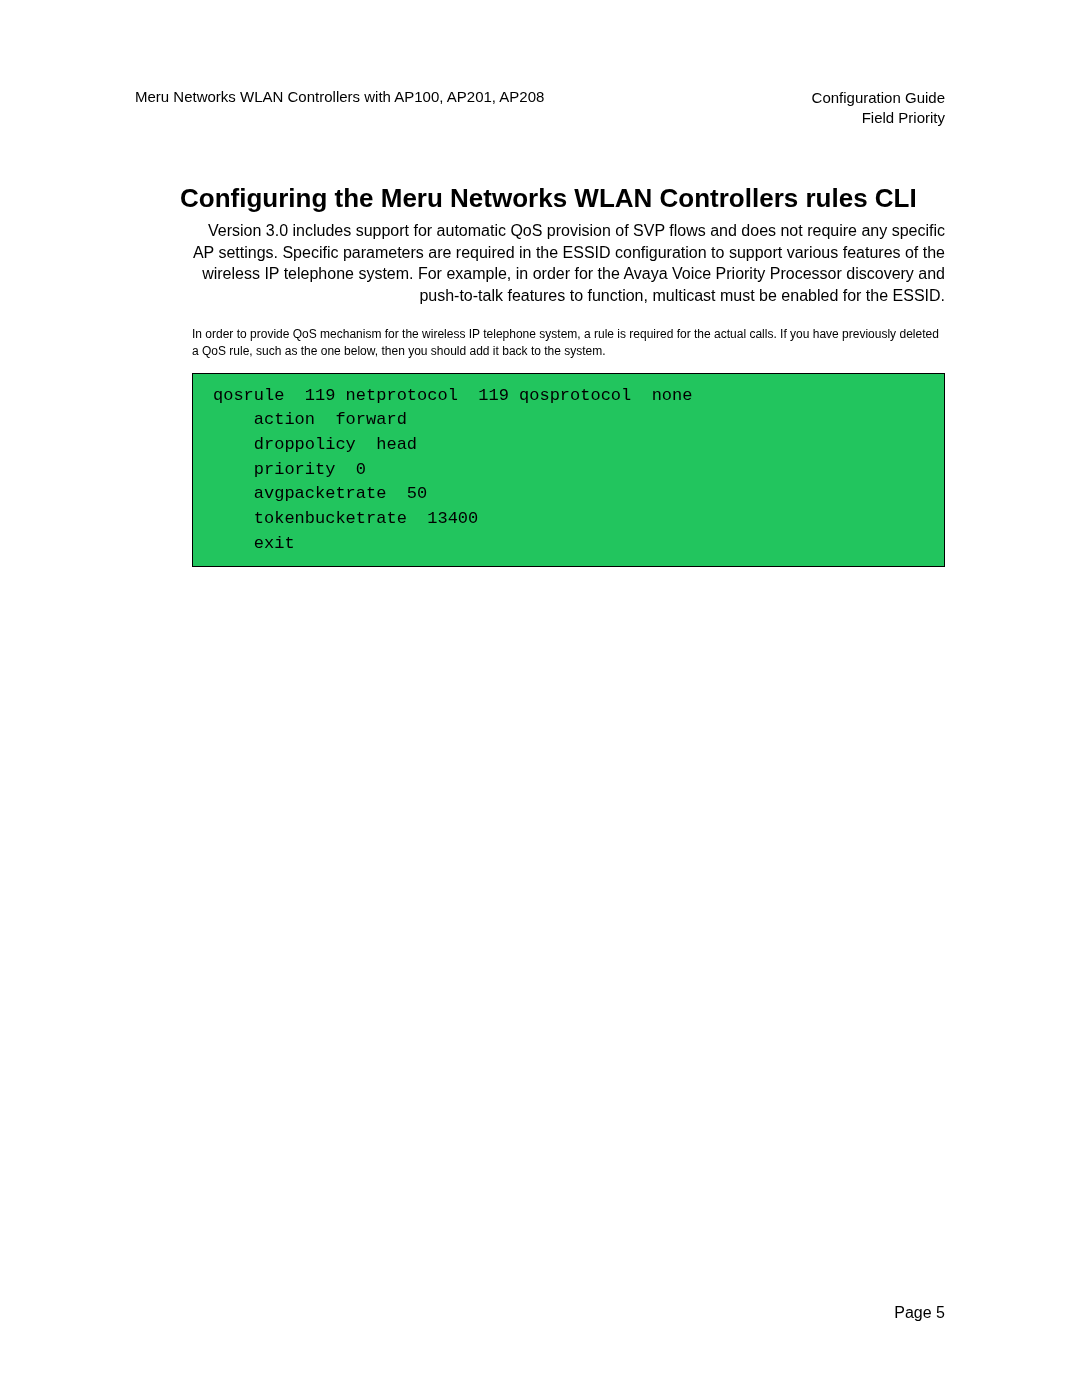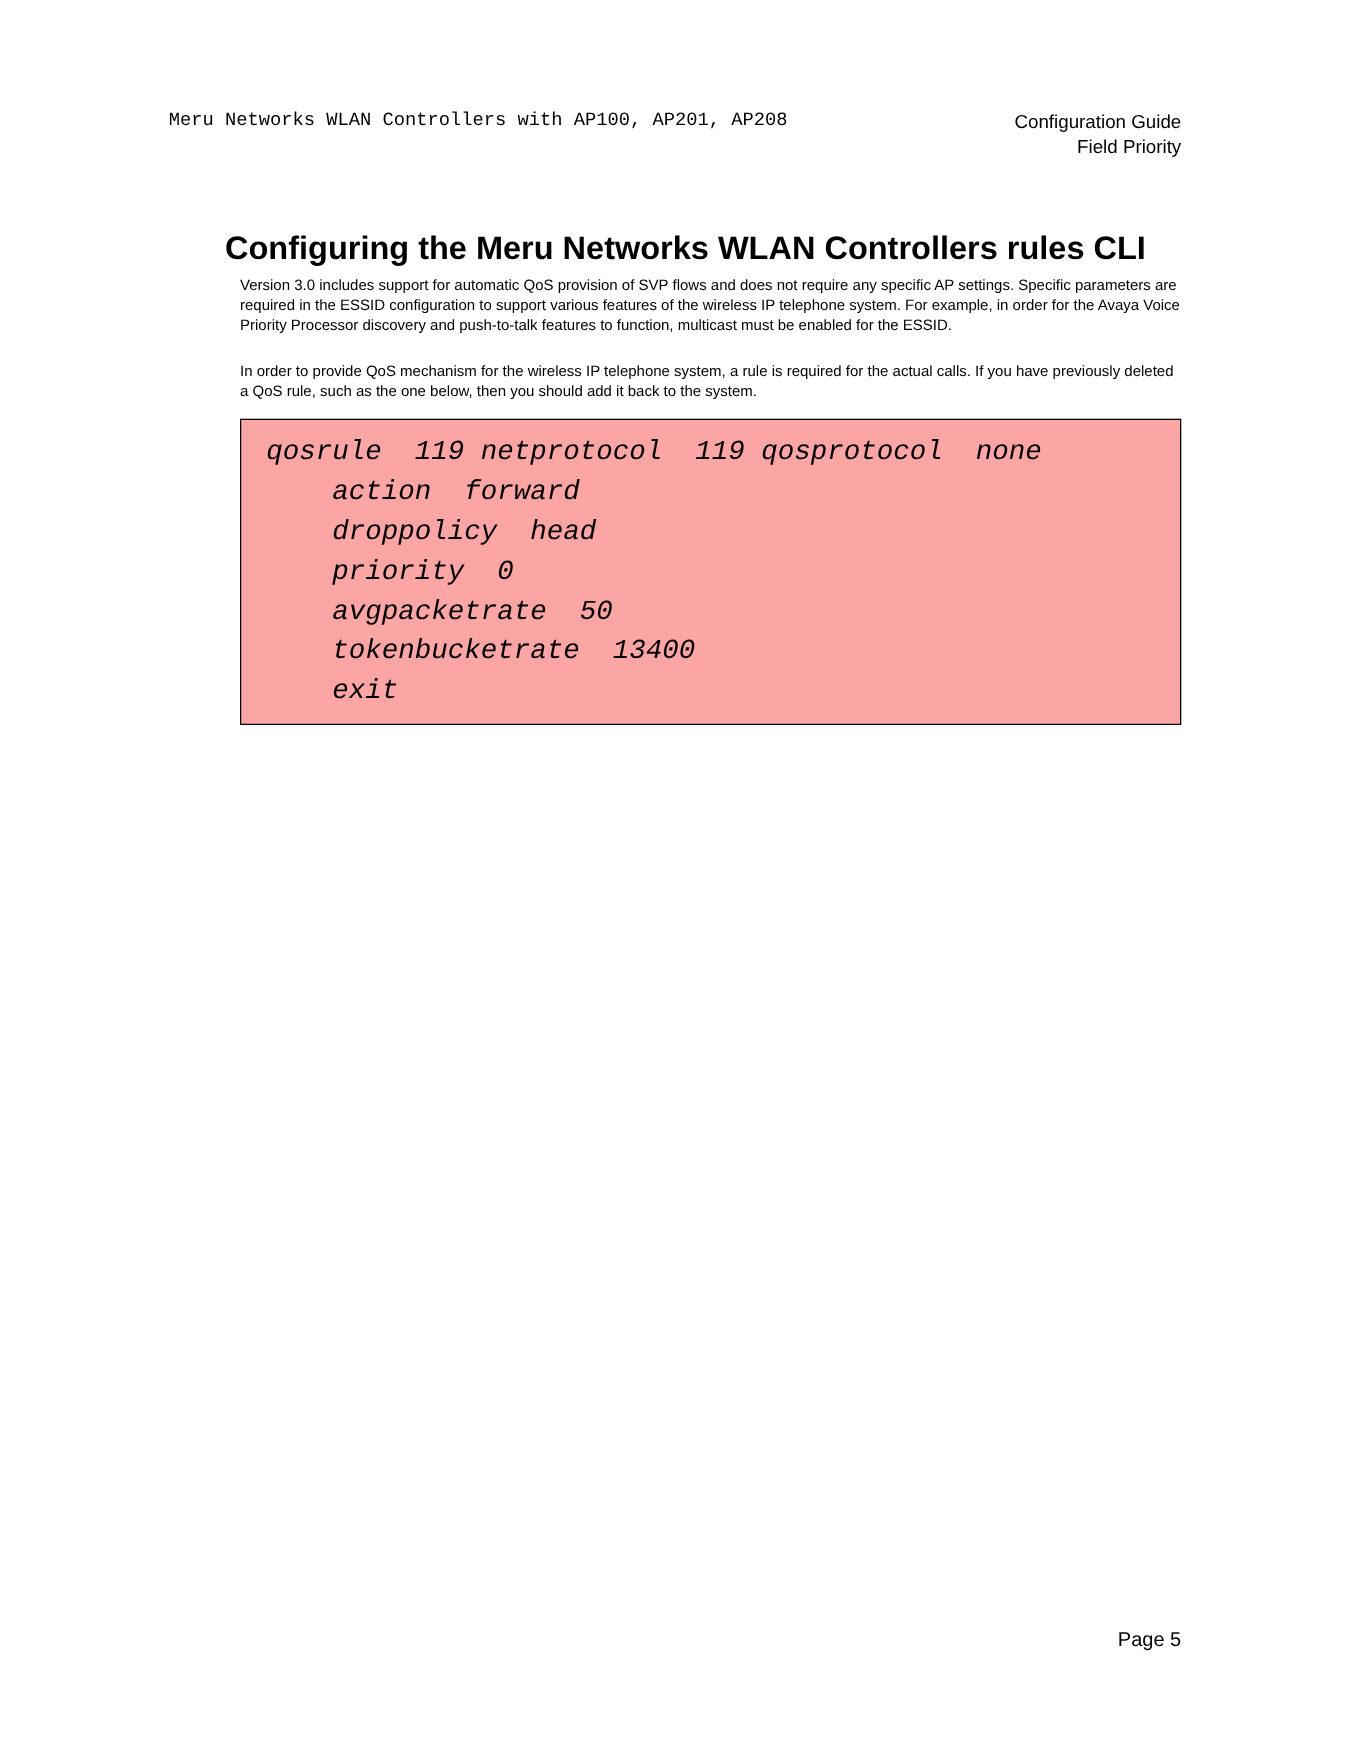--- a/index.html
+++ b/index.html
@@ -19,66 +19,65 @@
       padding: 88px 135px 0 135px;
     }
     .header {
       display: flex;
       justify-content: space-between;
       font-size: 15px;
       margin-bottom: 56px;
     }
     .header-left {
       text-align: left;
-      font-family: Liberation Mono, monospace;
     }
     .header-right {
       text-align: right;
     }
     .header-right div {
       line-height: 1.3;
     }
     .main-content {
       padding-left: 45px;
     }
     .main-heading {
       font-size: 26px;
       font-weight: bold;
       margin-bottom: 6px;
       margin-left: 0;
     }
     .intro-paragraph {
-      font-size: 12px;
+      font-size: 16px;
       line-height: 1.35;
       margin-bottom: 20px;
       margin-left: 12px;
+      text-align: right;
     }
     .sub-heading {
       font-size: 18px;
       font-weight: bold;
       margin-bottom: 4px;
       margin-left: 12px;
     }
     .sub-paragraph {
       font-size: 12px;
       line-height: 1.35;
       margin-bottom: 14px;
       margin-left: 12px;
     }
     .code-block {
-      background: #fca5a5;
+      background: #22c55e;
       border: 1px solid #000000;
       padding: 10px 20px 10px 20px;
       font-family: "Courier New", Courier, monospace;
-      font-size: 22px;
+      font-size: 17px;
       line-height: 1.45;
       white-space: pre;
       margin-left: 12px;
       margin-right: 0;
-      font-style: italic;
     }
     .footer {
       position: absolute;
       bottom: 75px;
       right: 135px;
       font-size: 16px;
     }
   </style>
 </head>
 <body>

